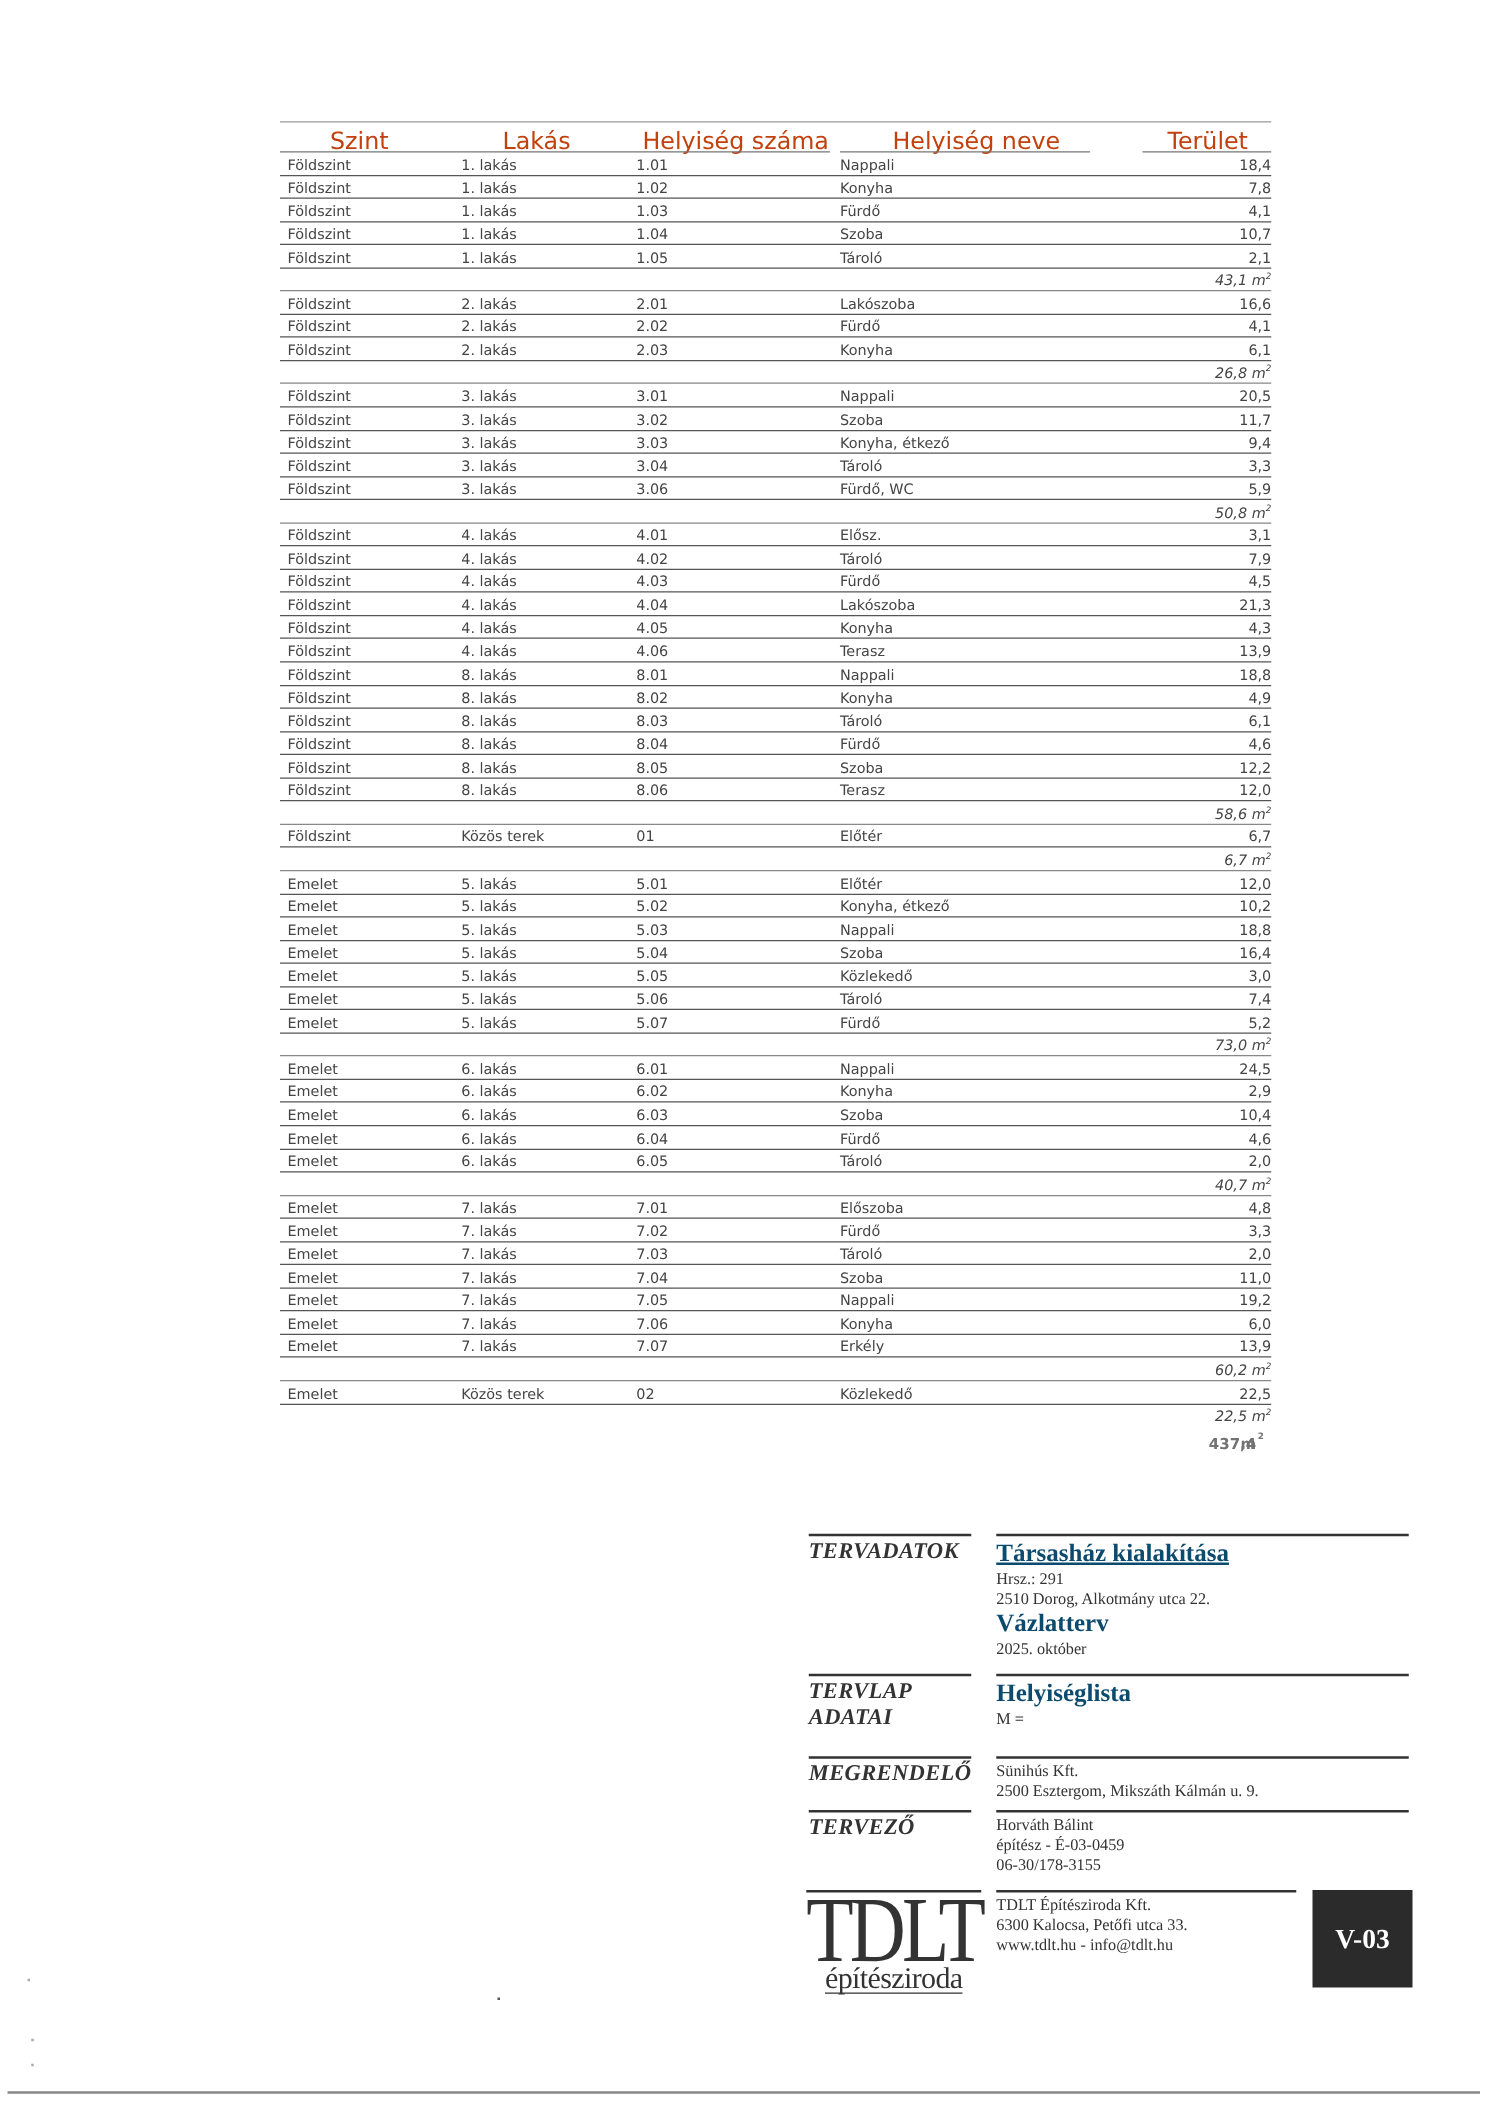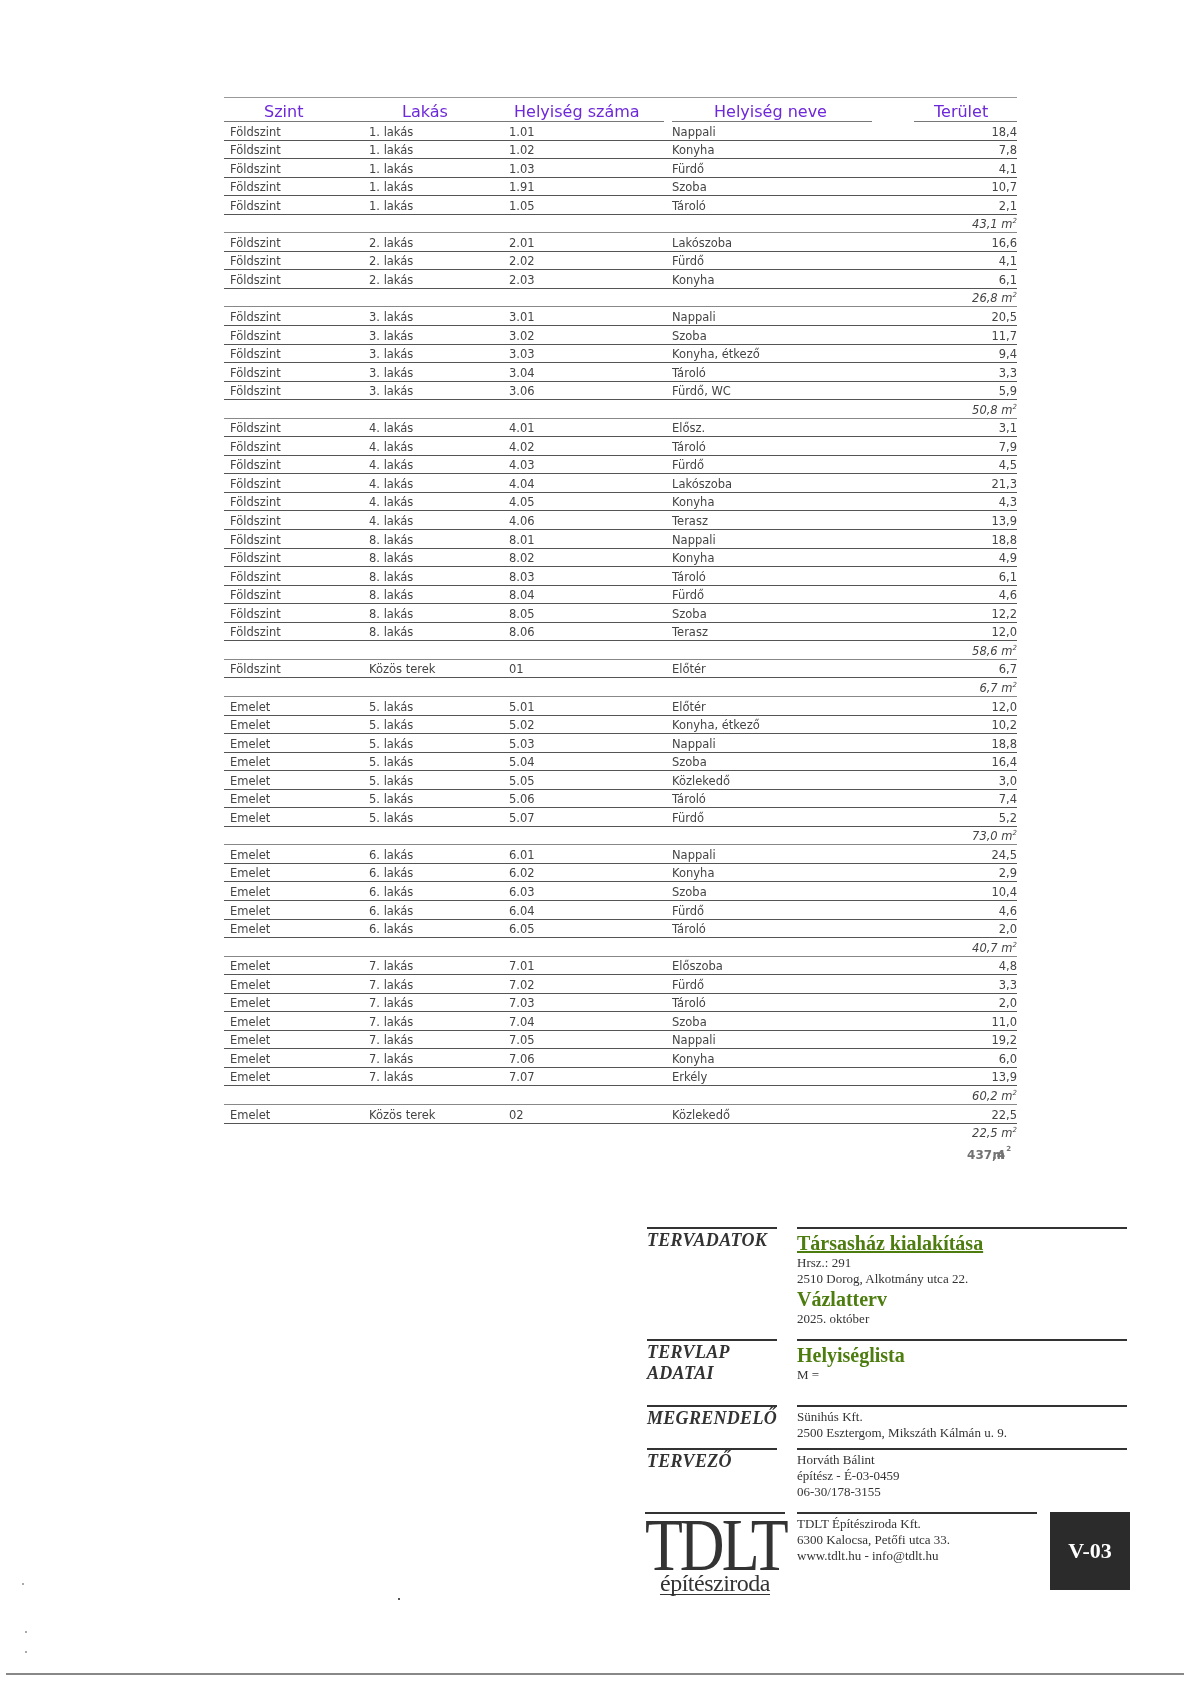--- a/index.html
+++ b/index.html
@@ -1,35 +1,35 @@
 <!DOCTYPE html>
 <html><head>
 <meta charset="utf-8">
 <style>
   html, body { margin:0; padding:0; }
   body { width:1190px; height:1682px; background:#ffffff; position:relative; overflow:hidden; font-family:"DejaVu Sans", sans-serif; color:#2a2a2a; }
   #table-wrap { position:absolute; left:224px; top:97px; width:793px; }
   .hdr { position:relative; height:24px; border-top:1px solid #999; }
-  .hdr span { position:absolute; top:4px; font-size:16px; color:#6d28d9; }
+  .hdr span { position:absolute; top:4px; font-size:19px; color:#c2410c; }
   .hdr .rule { position:absolute; bottom:0; height:1px; background:#777; }
   .row { position:relative; height:18.56px; font-size:11.5px; color:#444; }
   .row .line { position:absolute; left:0; right:0; bottom:0; height:1px; background:#555; }
   .row span { position:absolute; bottom:2px; white-space:nowrap; }
   .c1 { left:6px; } .c2 { left:145px; } .c3 { left:285px; } .c4 { left:448px; }
   .c5 { right:0px; }
   .sub .c5 { font-style:italic; }
   .sub .line { background:#888; }
   .grand { position:relative; height:20px; font-size:12px; font-weight:bold; color:#737373; }
   .grand span { position:absolute; right:6px; top:3px; }
   sup { font-size:7px; vertical-align:5px; }
   
   .tb { position:absolute; font-family:"Liberation Serif", serif; color:#333; }
   .tb-label { position:absolute; left:647px; width:130px; border-top:2px solid #333; font-style:italic; font-weight:bold; font-size:18px; padding-top:1px; letter-spacing:0.3px; }
   .tb-content { position:absolute; left:797px; width:330px; border-top:2px solid #333; font-size:13px; line-height:16px; padding-top:2px; }
-  .big { font-size:20px; font-weight:bold; line-height:24px; color:#4d7c0f; }
+  .big { font-size:20px; font-weight:bold; line-height:24px; color:#0c4a6e; }
   .ul { text-decoration:underline; }
   .logo { position:absolute; left:645px; top:1512px; width:140px; height:80px; border-top:2px solid #333; text-align:center; font-family:"Liberation Serif", serif; color:#333; }
   .logo .big-letters { font-size:62px; line-height:54px; letter-spacing:-3px; transform:scaleY(1.2); display:block; margin-top:4px; }
   .logo .sub-letters { font-size:24px; line-height:22px; letter-spacing:-0.5px; border-bottom:1px solid #333; display:inline-block; }
   .code-box { position:absolute; left:1050px; top:1512px; width:80px; height:78px; background:#2b2b2b; color:#fff; font-family:"Liberation Serif", serif; font-weight:bold; font-size:22px; display:flex; align-items:center; justify-content:center; }
   .page-edge { position:absolute; left:6px; right:6px; top:1673px; height:2px; background:#888; }
   .speck { position:absolute; width:2px; height:2px; background:#aaa; }
 </style>
 </head>
 <body>
@@ -66,21 +66,21 @@
         <span class="c1">Földszint</span>
         <span class="c2">1. lakás</span>
         <span class="c3">1.03</span>
         <span class="c4">Fürdő</span>
         <span class="c5">4,1</span>
         <div class="line"></div>
       </div>
       <div class="row">
         <span class="c1">Földszint</span>
         <span class="c2">1. lakás</span>
-        <span class="c3">1.91</span>
+        <span class="c3">1.04</span>
         <span class="c4">Szoba</span>
         <span class="c5">10,7</span>
         <div class="line"></div>
       </div>
       <div class="row">
         <span class="c1">Földszint</span>
         <span class="c2">1. lakás</span>
         <span class="c3">1.05</span>
         <span class="c4">Tároló</span>
         <span class="c5">2,1</span>

